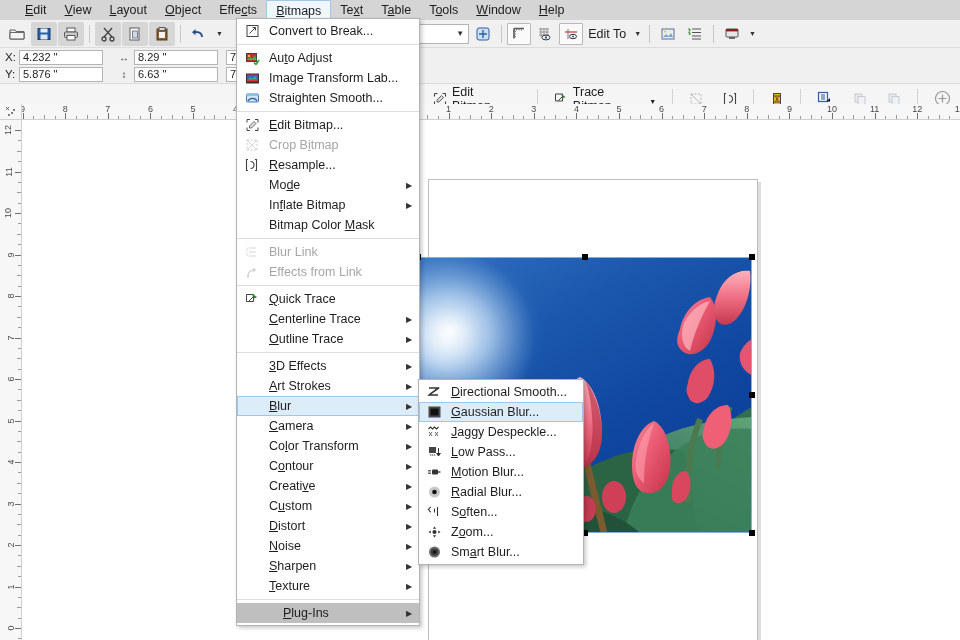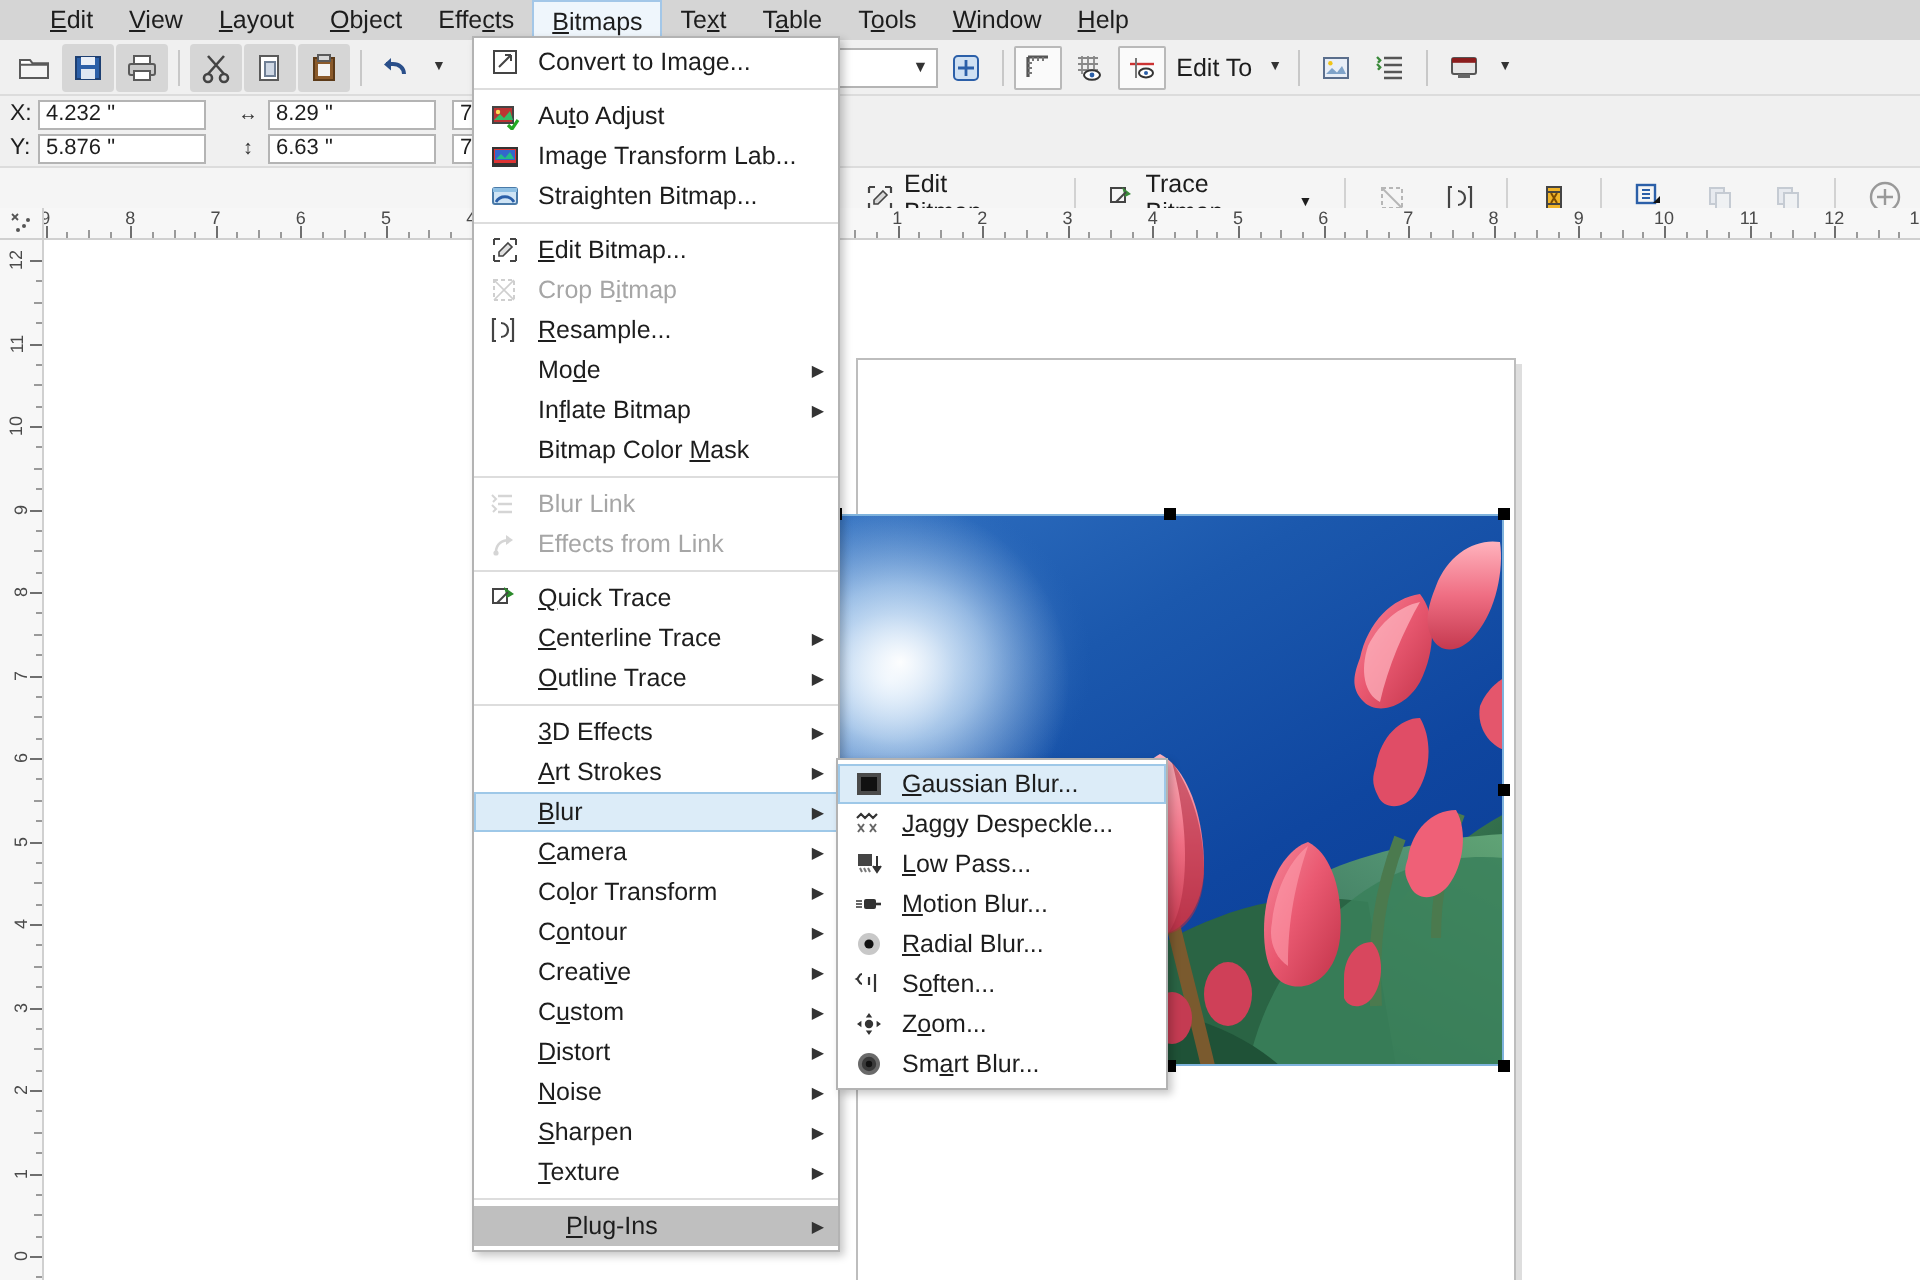--- a/index.html
+++ b/index.html
@@ -702,21 +702,21 @@
   </div>
 
   <div class="menu" style="left:236px; top:18px; width:184px;" id="bitmaps-menu">
       <div class="row">
         <span class="ic">
           <svg width="15" height="14" viewBox="0 0 15 14">
             <rect x="2" y="1.5" width="11" height="11" fill="none" stroke="#444" stroke-width="1"></rect>
             <path d="M4.5 9.5L10.5 3.5M10.5 3.5h-3M10.5 3.5v3" stroke="#444" stroke-width="1"></path>
           </svg>
         </span>
-        <span class="lbl">Convert to Image...</span>
+        <span class="lbl">Convert to Break...</span>
         <span class="arw"></span>
       </div>
       <div class="divfull"></div>
       <div class="row">
         <span class="ic">
           <svg width="15" height="14" viewBox="0 0 15 14">
             <rect x="1.5" y="2.5" width="10" height="8" fill="#b33" stroke="#444"></rect>
             <path d="M2 9l3-3 2 2 3-3.5 1.5 4.5z" fill="#3b6"></path>
             <circle cx="4" cy="5" r="1.1" fill="#fd5"></circle>
             <path d="M9 11.5l2 2 3-4.5" stroke="#2a2" stroke-width="1.6" fill="none"></path>
@@ -738,21 +738,21 @@
         <span class="arw"></span>
       </div>
       <div class="row">
         <span class="ic">
           <svg width="15" height="14" viewBox="0 0 15 14">
             <rect x="1.5" y="3" width="12" height="8" rx="1" fill="#cfe4f5" stroke="#4a7aa8"></rect>
             <path d="M3 10c2-3.5 7-3.5 9 0" stroke="#2b5fa8" stroke-width="1.4" fill="none"></path>
             <rect x="1.5" y="3" width="12" height="2" fill="#8fc0e4"></rect>
           </svg>
         </span>
-        <span class="lbl">Straighten Bitmap...</span>
+        <span class="lbl">Straighten Smooth...</span>
         <span class="arw"></span>
       </div>
       <div class="divfull"></div>
       <div class="row">
         <span class="ic">
           <svg width="15" height="14" viewBox="0 0 15 14">
             <path d="M2 1.5h3M2 1.5v3M13 1.5h-3M13 1.5v3M2 12.5h3M2 12.5v-3M13 12.5h-3M13 12.5v-3" stroke="#444" stroke-width="1" fill="none"></path>
             <path d="M9 3.5l2 2-4.5 4.5H4.5V8z" fill="#e0e0e0" stroke="#444" stroke-width=".8"></path>
           </svg>
         </span>
@@ -901,20 +901,29 @@
       </div>
       <div class="divfull"></div>
       <div class="row hl-gray">
         <span class="ic"></span>
         <span class="lbl"><u>P</u>lug-Ins</span>
         <span class="arw">▶</span>
       </div>
     </div>
 
   <div class="menu" style="left:418px; top:379px; width:166px;" id="blur-menu">
+      <div class="row">
+        <span class="ic">
+          <svg width="15" height="14" viewBox="0 0 15 14">
+            <path d="M2 10L12 3" stroke="#333" stroke-width="1.1"></path>
+            <path d="M2 3h9l-9 7h9" stroke="#333" stroke-width="1.3" fill="none"></path>
+          </svg>
+        </span>
+        <span class="lbl"><u>D</u>irectional Smooth...</span>
+      </div>
       <div class="row hl-blue">
         <span class="ic">
           <svg width="15" height="14" viewBox="0 0 15 14">
             <rect x="1.5" y="1.5" width="12" height="11" fill="#4a4a4a"></rect>
             <rect x="3.5" y="3.5" width="8" height="7" fill="#111"></rect>
           </svg>
         </span>
         <span class="lbl"><u>G</u>aussian Blur...</span>
       </div>
       <div class="row">

